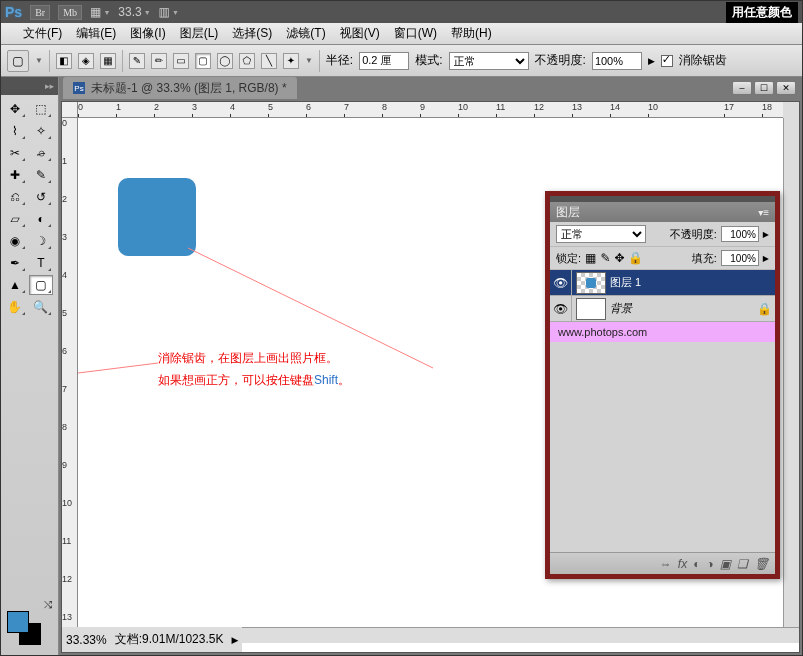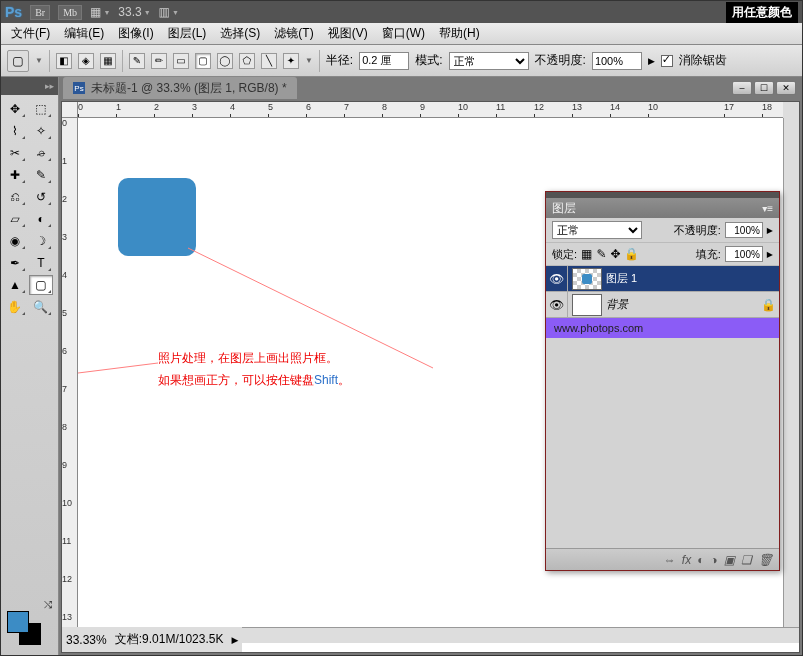--- a/index.html
+++ b/index.html
@@ -3,21 +3,21 @@
 <meta charset="utf-8">
 <style>
 * { margin:0; padding:0; box-sizing:border-box; font-family:"Microsoft YaHei",Arial,sans-serif; font-size:12px; }
 body { background:#fff; width:803px; height:656px; overflow:hidden; border:1px solid #333; }
 .topbar { background:#535353; height:22px; display:flex; align-items:center; padding:0 4px; color:#ccc; gap:8px; }
 .ps-logo { color:#5a9fd4; font-weight:bold; font-size:14px; text-shadow:0 0 2px #3a7fb4; }
 .tb-btn { border:1px solid #777; background:#666; padding:1px 4px; color:#ddd; font-size:10px; min-width:20px; text-align:center;font-family:Liberation Serif, serif; }
 .tb-dd { display:flex; align-items:center; gap:2px; }
 .tb-dd::after { content:"▼"; font-size:7px; color:#aaa; }
 .topbar-right { margin-left:auto; background:#000; color:#fff; padding:2px 6px; font-weight:bold; }
-.menubar { background:linear-gradient(#ededed,#d8d8d8); height:22px; display:flex; align-items:center; padding:0 4px; gap:2px; border-bottom:1px solid #888; }
+.menubar { background:linear-gradient(#ededed,#d8d8d8); height:22px; display:flex; align-items:center; padding:0 16px; gap:2px; border-bottom:1px solid #888; }
 .menu-item { padding:2px 6px; cursor:default; }
 .optbar { background:linear-gradient(#e8e8e8,#d0d0d0); height:32px; display:flex; align-items:center; padding:0 6px; gap:6px; border-bottom:1px solid #888; }
 .opt-icon { width:22px; height:22px; border:1px solid #999; background:#ddd; display:flex; align-items:center; justify-content:center; border-radius:2px; }
 .opt-sep { width:1px; height:22px; background:#aaa; }
 .opt-minibtn { width:16px; height:16px; border:1px solid #999; background:#e8e8e8; display:flex; align-items:center; justify-content:center; font-size:10px; }
 .opt-label { white-space:nowrap; }
 .opt-input { width:50px; height:18px; border:1px solid #888; background:#fff; font-size:11px; padding:0 2px; }
 .opt-select { height:18px; border:1px solid #888; background:#fff; font-size:11px; width:80px; }
 .opt-chk { width:12px; height:12px; border:1px solid #666; background:#fff; display:inline-block; position:relative; }
 .opt-chk.checked::after { content:"✓"; position:absolute; top:-3px; left:0; font-size:11px; }
@@ -49,21 +49,21 @@
 .scrollbar-h { height:16px; background:#ddd; border-top:1px solid #999; display:flex; align-items:center; }
 .ruler-tick { position:absolute; top:0; font-size:9px; color:#333; }
 .ruler-tick::before { content:""; position:absolute; width:1px; height:4px; background:#333; top:12px; left:0; }
 .ruler-vtick { position:absolute; left:0; font-size:9px; color:#333; writing-mode:horizontal-tb; }
 .status { position:absolute; bottom:0; left:16px; height:25px; background:#ddd; display:flex; align-items:center; font-size:11px; gap:8px; padding:0 4px; z-index:5; }
 .blue-shape { position:absolute; top:60px; left:40px; width:78px; height:78px; background:#3c8cc5; border-radius:10px; }
 .annot-line { position:absolute; stroke:#ff7f7f; stroke-width:1; }
 .annot-text { position:absolute; color:#e00; font-size:13px; line-height:1.8; }
 .annot-text .shift { color:#2a6fc9; }
 
-.layers-panel { position:absolute; right:22px; top:114px; width:235px; background:#8b5cf6; border:1px solid #7f1d1d; box-shadow:2px 2px 6px rgba(0,0,0,.4); z-index:10; }
+.layers-panel { position:absolute; right:22px; top:114px; width:235px; background:#f0abfc; border:5px solid #7f1d1d; box-shadow:2px 2px 6px rgba(0,0,0,.4); z-index:10; }
 .lp-grip { height:6px; background:#535353; }
 .lp-title { height:20px; background:linear-gradient(#8f8f8f,#7a7a7a); color:#eee; padding:2px 6px; display:flex; align-items:center; font-size:12px; }
 .lp-title .close { margin-left:auto; font-size:10px; }
 .lp-row { display:flex; align-items:center; padding:3px 6px; gap:4px; background:#d3d3d3; border-bottom:1px solid #bbb; }
 .lp-select { border:1px solid #888; background:#fff; font-size:11px; height:18px; }
 .lp-input { width:38px; border:1px solid #888; background:#fff; font-size:10px; height:16px; padding:0 2px; text-align:right; }
 .lp-label { font-size:11px; }
 .lp-layers { background:#d3d3d3; }
 .layer-row { display:flex; align-items:center; height:26px; border-bottom:1px solid #aaa; }
 .layer-row.sel { background:#1f3e7a; color:#fff; }
@@ -250,21 +250,21 @@
                 <span class="ruler-vtick" style="top: 456px;">12</span>
                 <span class="ruler-vtick" style="top: 494px;">13</span>
               </div>
             <div class="canvas-content">
               <div class="blue-shape"></div>
               <svg style="position:absolute;top:0;left:0;width:100%;height:100%;pointer-events:none">
                 <line class="annot-line" x1="110" y1="130" x2="355" y2="250"></line>
                 <line class="annot-line" x1="-40" y1="260" x2="80" y2="245"></line>
               </svg>
               <div class="annot-text" style="top:230px;left:80px">
-                <div>照片处理，在图层上画出照片框。</div>
+                <div>消除锯齿，在图层上画出照片框。</div>
                 <div><span>如果想画正方，可以按住键盘</span><span class="shift">Shift</span><span>。</span></div>
               </div>
             </div>
             <div class="scrollbar-v"></div>
           </div>
           <div style="display:flex">
             <div class="status" style="position:static;margin-left:0">
               <span>33.33%</span>
               <span>文档:9.01M/1023.5K</span>
               <span style="font-size:9px">▶</span>

